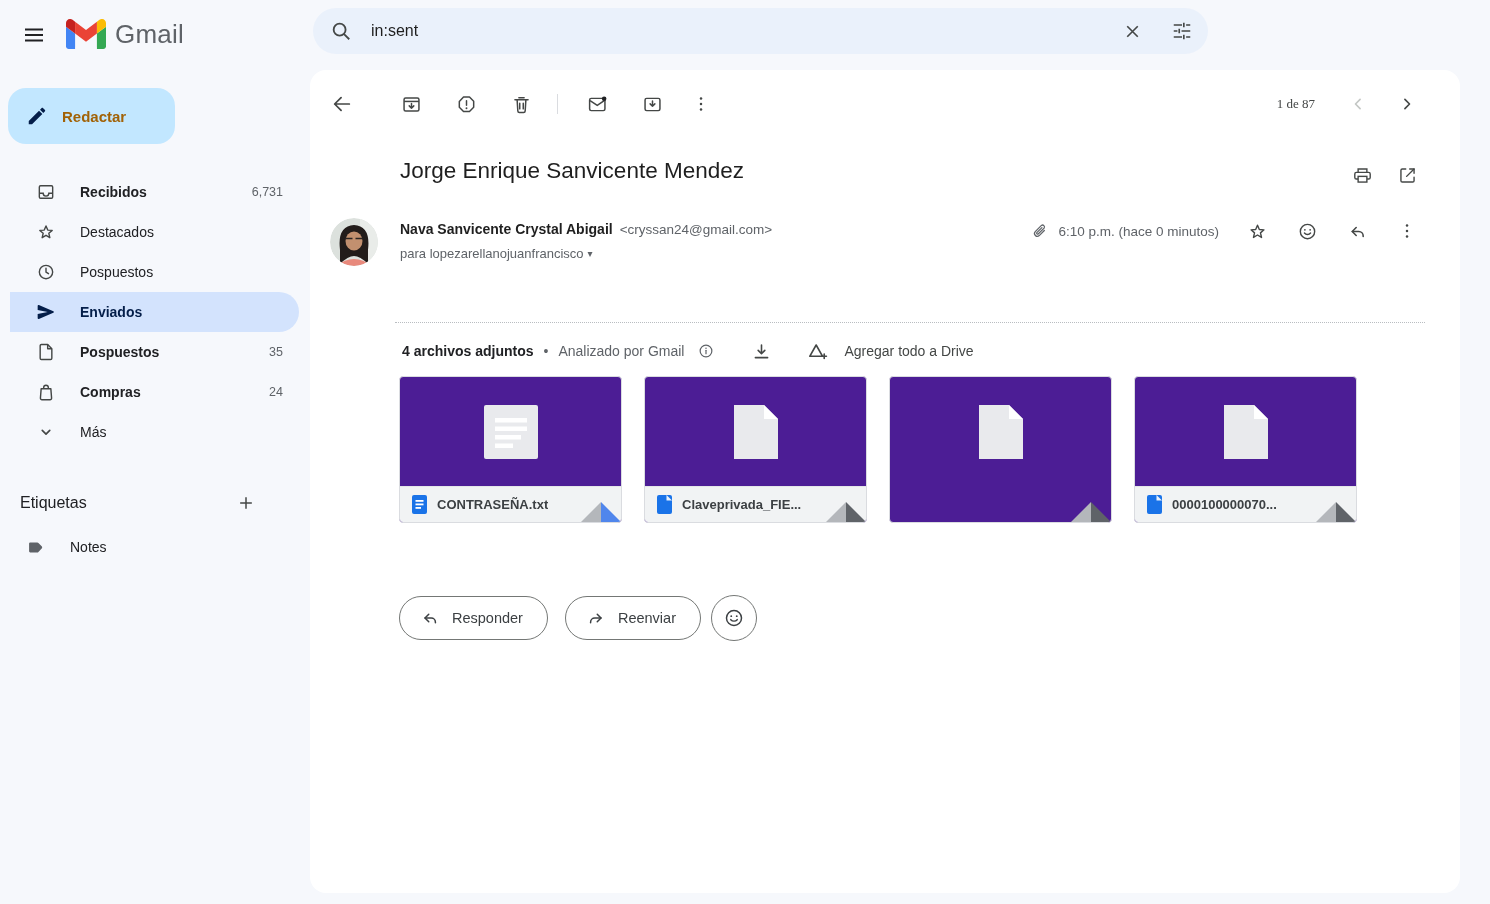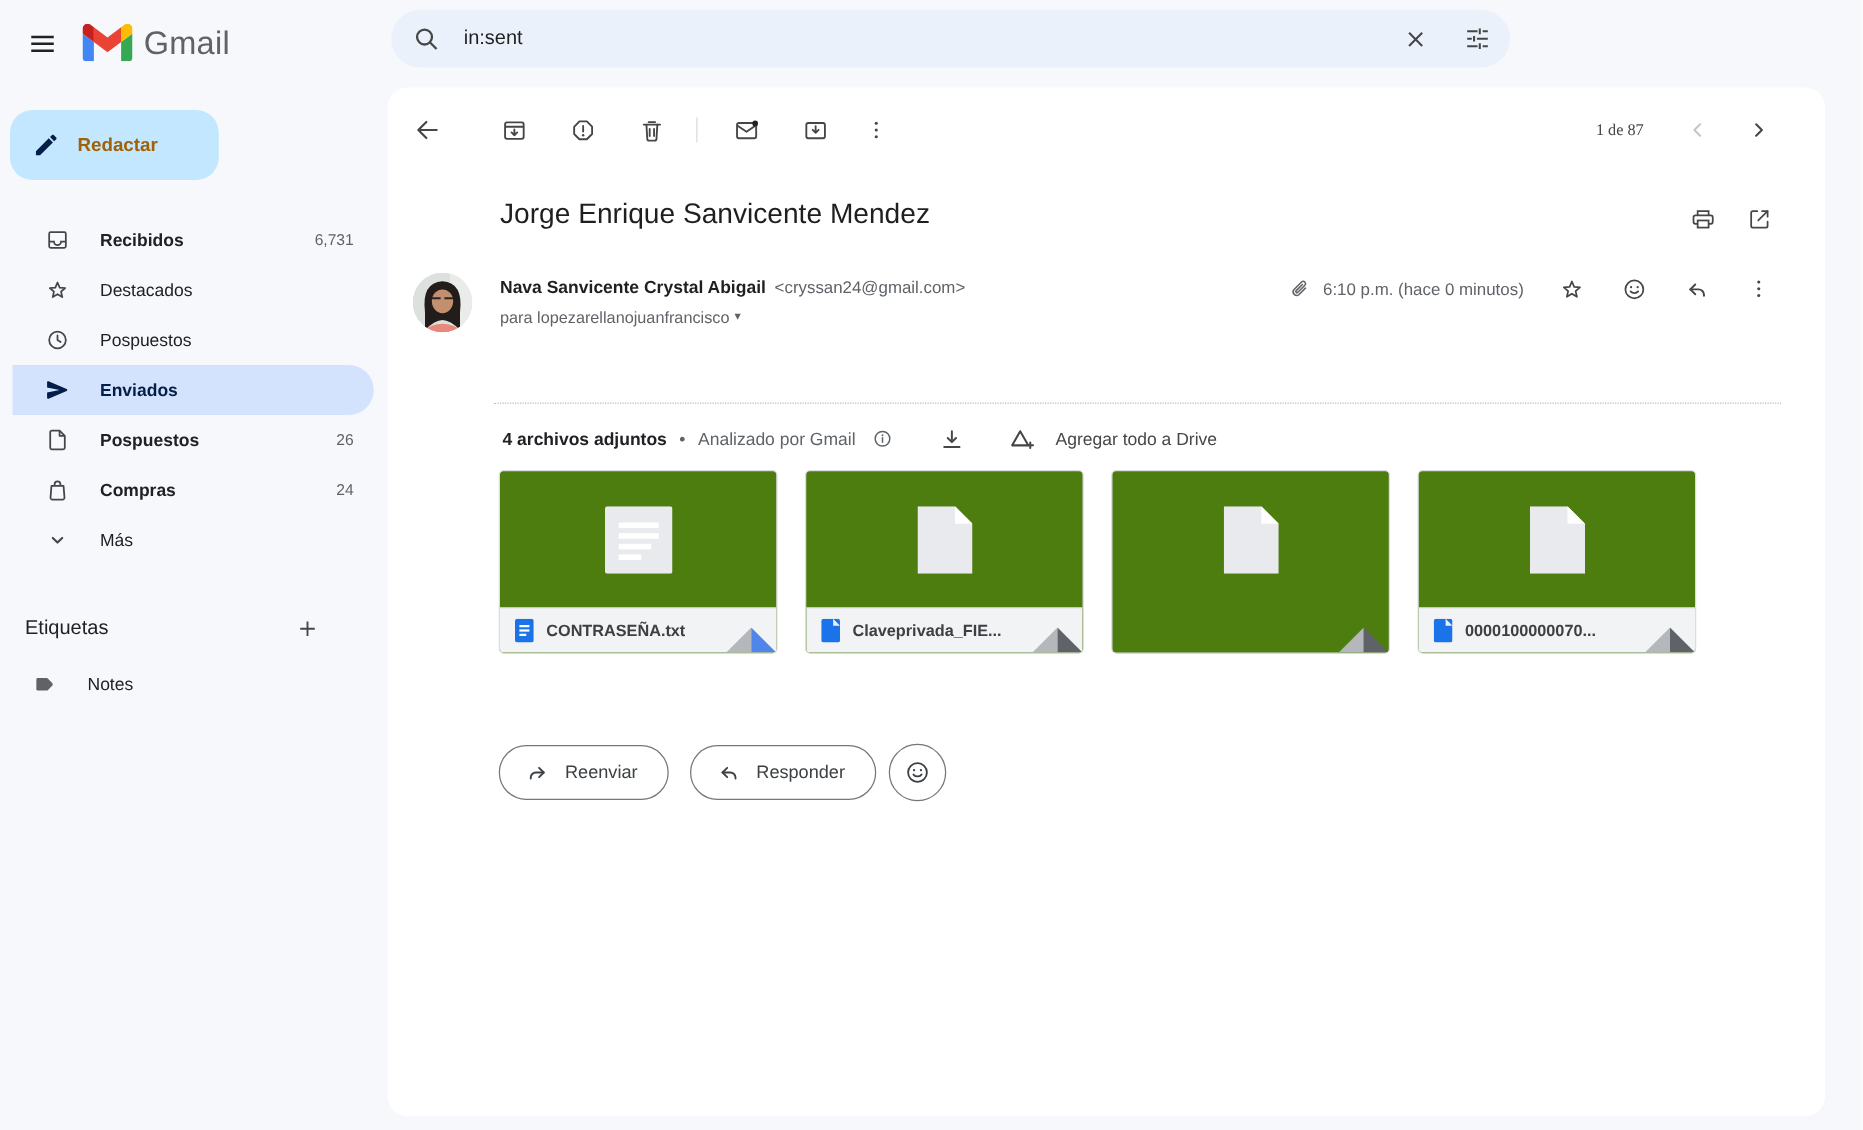--- a/index.html
+++ b/index.html
@@ -65,21 +65,21 @@
   .att-divider { position:absolute; left:85px; right:35px; top:252px; border-top:1px dotted #b9bdc1; }
   .att-head { position:absolute; left:92px; top:266px; height:30px; display:flex; align-items:center; }
   .att-summary { font-size:14px; font-weight:700; color:#202124; }
   .att-sep { color:#5f6368; margin:0 10px; font-size:14px; }
   .att-scanned { font-size:14px; color:#5f6368; margin-right:7px; }
   .att-head .ibtn { width:36px; height:36px; }
   .att-dl { margin-left:22px; }
   .att-drv { margin-left:20px; }
   .att-addall { font-size:14px; color:#444746; font-weight:500; margin-left:9px; cursor:pointer; }
 
-  .att-card { position:absolute; top:306px; width:223px; height:147px; background:#4d7c0f; border:1px solid #dadce0; border-radius:4px; cursor:pointer; overflow:hidden; }
+  .att-card { position:absolute; top:306px; width:223px; height:147px; background:#4c1d95; border:1px solid #dadce0; border-radius:4px; cursor:pointer; overflow:hidden; }
   .att-thumb { height:110px; display:flex; align-items:center; justify-content:center; }
   .att-strip { position:absolute; left:0; right:0; bottom:0; height:36px; background:#f1f3f4; border-top:1px solid #e4e6e8; display:flex; align-items:center; padding:0 12px; }
   .att-name { font-size:13px; font-weight:700; color:#3c4043; margin-left:10px; white-space:nowrap; overflow:hidden; max-width:150px; }
   .att-fold { position:absolute; right:0; bottom:0; }
 
   .btn-row { position:absolute; left:89px; top:525px; display:flex; align-items:center; }
   .pill-btn { height:44px; border:1px solid #747775; border-radius:22px; background:#fff; display:inline-flex; align-items:center; gap:12px; padding:0 24px 0 20px; font-size:14.5px; font-weight:500; color:#3c4043; cursor:pointer; font-family:inherit; }
   .pill-btn + .pill-btn { margin-left:17px; }
   .emoji-btn { width:46px; height:46px; border:1px solid #747775; border-radius:50%; background:#fff; display:flex; align-items:center; justify-content:center; margin-left:10px; cursor:pointer; color:#3c4043; }
 </style>
@@ -183,21 +183,21 @@
       <span class="nav-count"></span>
     </div>
     <div class="nav-item bold">
       <span class="nav-icon">
         <svg width="20" height="20" viewBox="0 0 24 24" fill="none" stroke="currentColor" stroke-width="1.7" stroke-linejoin="round">
             <path d="M14 3H6.5A1.5 1.5 0 0 0 5 4.5v15A1.5 1.5 0 0 0 6.5 21h11a1.5 1.5 0 0 0 1.5-1.5V8l-5-5z"></path>
             <path d="M14 3v5h5"></path>
           </svg>
       </span>
       <span class="nav-label">Pospuestos</span>
-      <span class="nav-count">26</span>
+      <span class="nav-count">35</span>
     </div>
     <div class="nav-item bold">
       <span class="nav-icon">
         <svg width="20" height="20" viewBox="0 0 24 24" fill="none" stroke="currentColor" stroke-width="1.7" stroke-linejoin="round">
             <path d="M6.2 8h11.6l.9 11.3a1.8 1.8 0 0 1-1.8 1.9H7.1a1.8 1.8 0 0 1-1.8-1.9L6.2 8z"></path>
             <path d="M9.2 8V6.6a2.8 2.8 0 0 1 5.6 0V8"></path>
           </svg>
       </span>
       <span class="nav-label">Compras</span>
       <span class="nav-count">24</span>
@@ -532,34 +532,34 @@
     <svg class="att-fold" width="40" height="20" viewBox="0 0 40 20">
         <polygon points="20,0 0,20 20,20" fill="#b4b7bb"></polygon>
         <polygon points="20,0 40,20 20,20" fill="#5f6368"></polygon>
       </svg>
   </div>
 
   <div class="btn-row">
     <button class="pill-btn">
       <span>
         <svg width="20" height="20" viewBox="0 0 24 24" fill="none" stroke="#3c4043" stroke-width="1.8" stroke-linecap="round" stroke-linejoin="round">
+            <path d="M10.5 7.5L6 12l4.5 4.5"></path>
+            <path d="M6 12h7.5a5 5 0 0 1 5 5v.8"></path>
+          </svg>
+      </span>
+      <span>Responder</span>
+    </button>
+    <button class="pill-btn">
+      <span>
+        <svg width="20" height="20" viewBox="0 0 24 24" fill="none" stroke="#3c4043" stroke-width="1.8" stroke-linecap="round" stroke-linejoin="round">
             <path d="M13.5 7.5L18 12l-4.5 4.5"></path>
             <path d="M18 12h-7.5a5 5 0 0 0-5 5v.8"></path>
           </svg>
       </span>
       <span>Reenviar</span>
-    </button>
-    <button class="pill-btn">
-      <span>
-        <svg width="20" height="20" viewBox="0 0 24 24" fill="none" stroke="#3c4043" stroke-width="1.8" stroke-linecap="round" stroke-linejoin="round">
-            <path d="M10.5 7.5L6 12l4.5 4.5"></path>
-            <path d="M6 12h7.5a5 5 0 0 1 5 5v.8"></path>
-          </svg>
-      </span>
-      <span>Responder</span>
     </button>
     <button class="emoji-btn">
       <span>
         <svg width="22" height="22" viewBox="0 0 24 24" fill="none" stroke="#3c4043" stroke-width="1.6">
             <circle cx="12" cy="12" r="8.2"></circle>
             <circle cx="9" cy="10" r="1" fill="#3c4043" stroke="none"></circle>
             <circle cx="15" cy="10" r="1" fill="#3c4043" stroke="none"></circle>
             <path d="M8.5 13.8a4.6 4.6 0 0 0 7 0" stroke-linecap="round"></path>
           </svg>
       </span>

